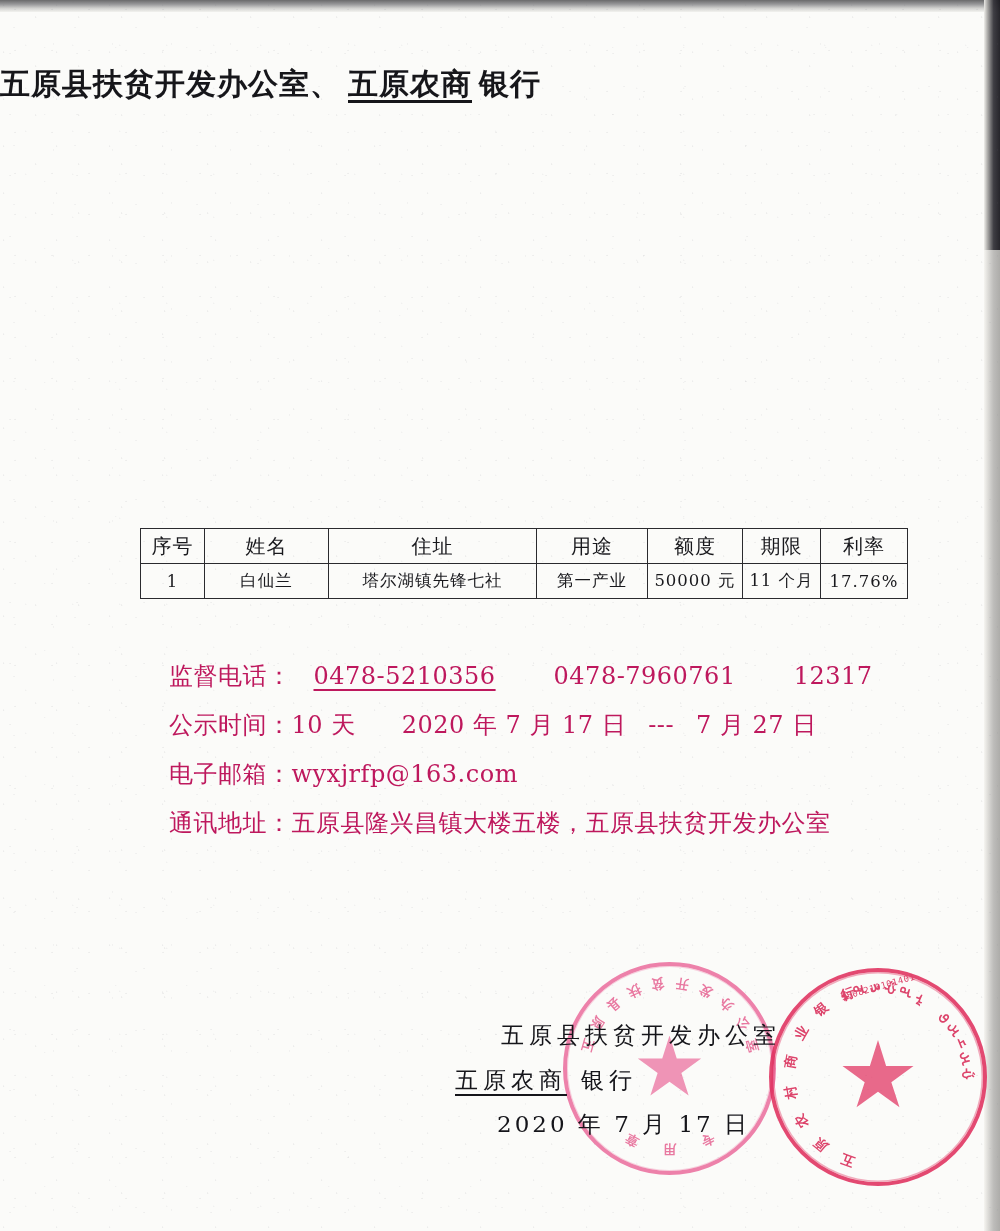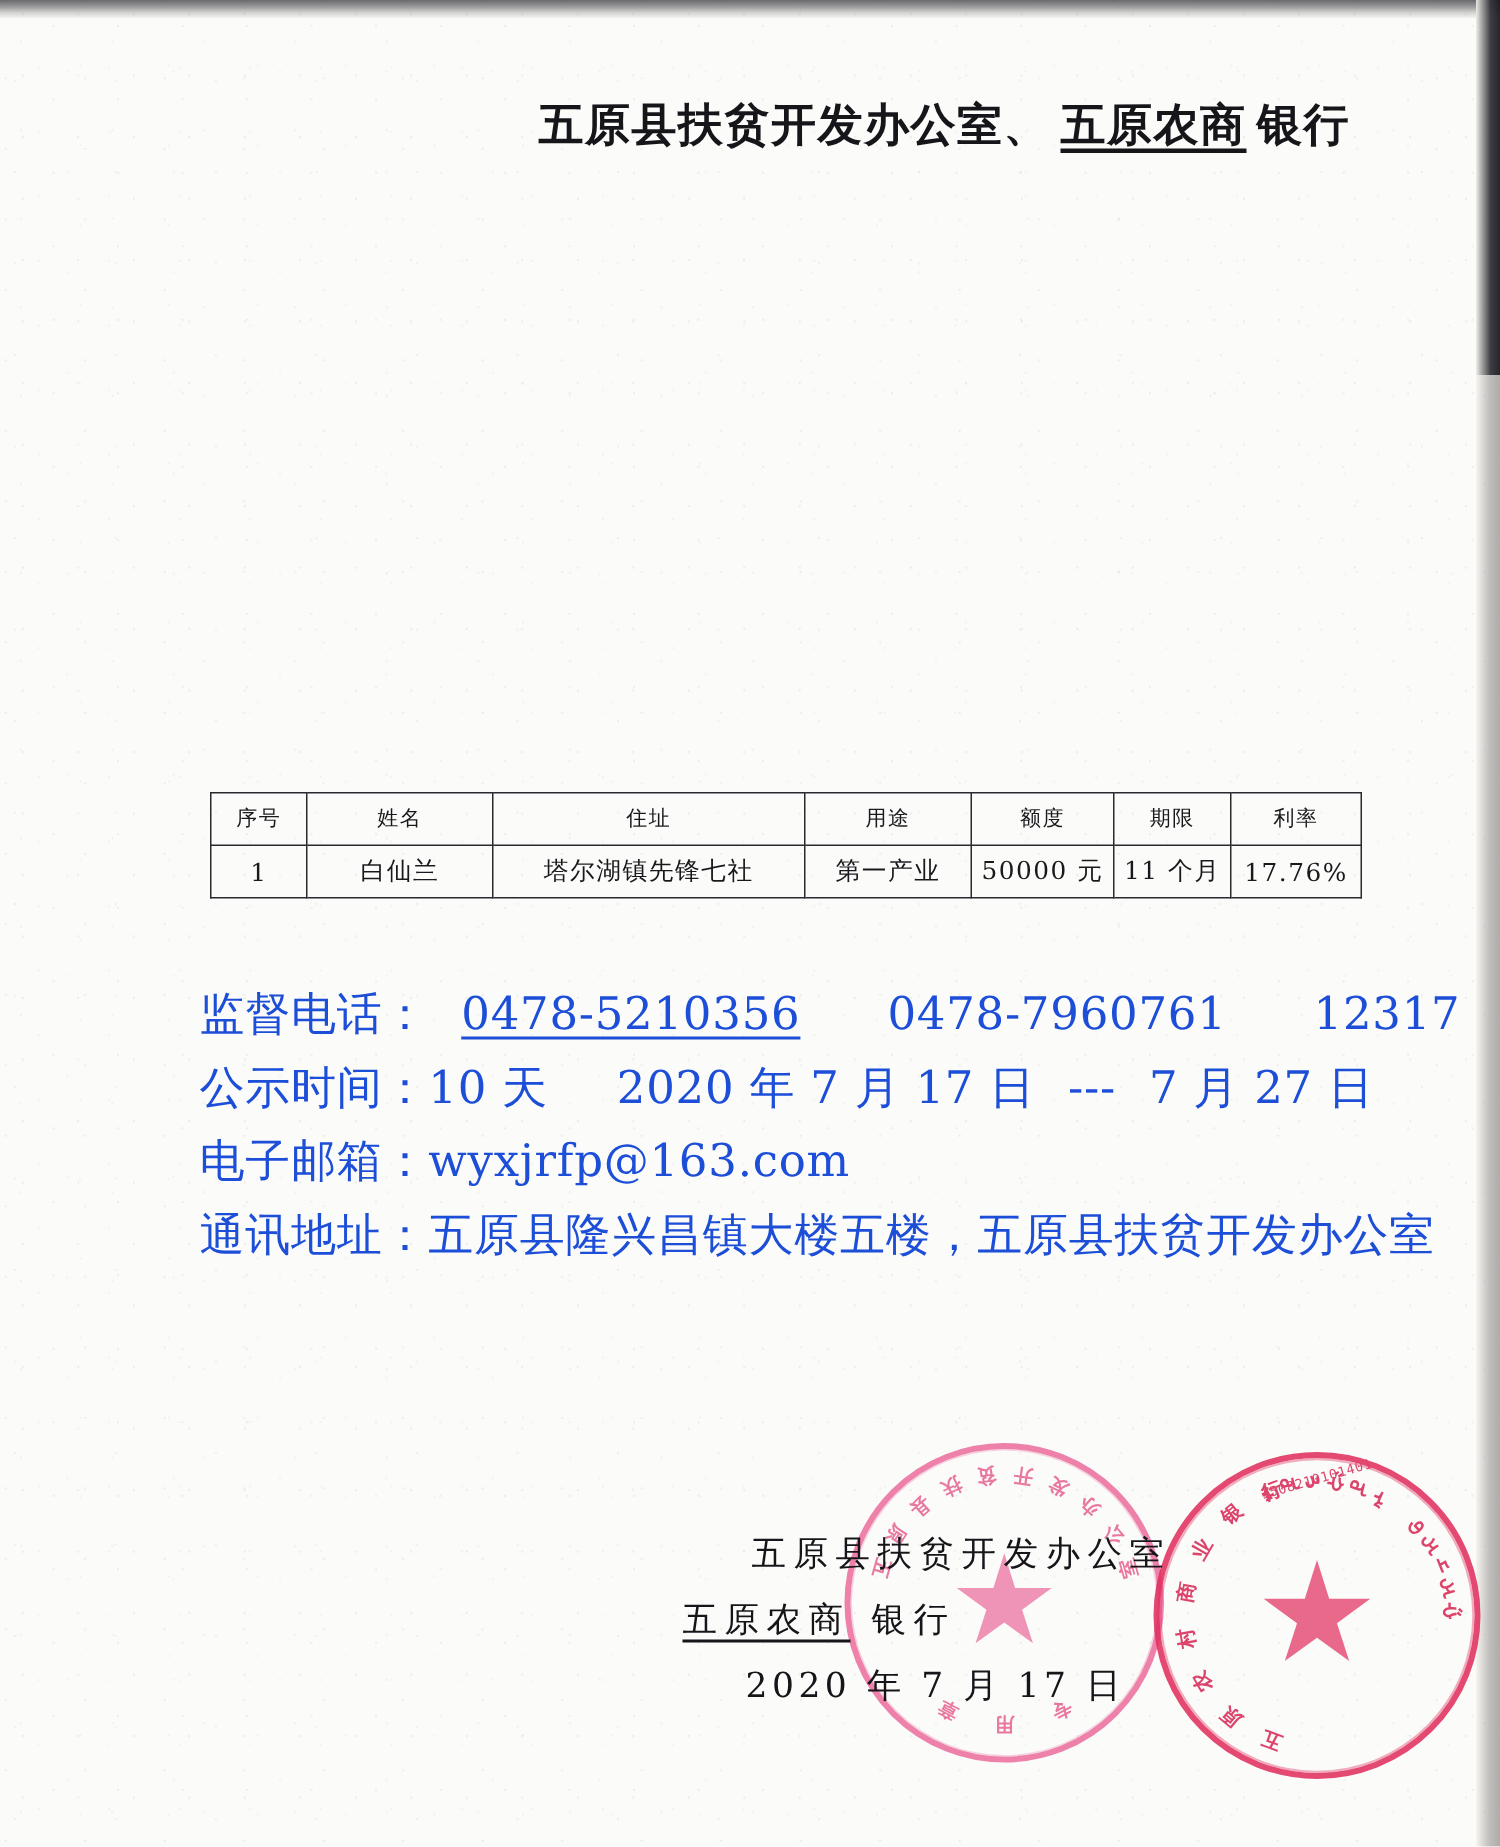--- a/index.html
+++ b/index.html
@@ -61,21 +61,21 @@
     inset: 0;
     z-index: 4;
   }
 
   
   .title-block {
     position: absolute;
     top: 62px;
     left: 0;
     width: 900px;
-    text-align: right;
+    text-align: left;
     color: #16161a;
   }
   .title-line {
     font-family: "DejaVu Sans", "Liberation Sans", sans-serif;
     font-weight: 700;
     font-size: 30px;
     letter-spacing: 1px;
     line-height: 44px;
     white-space: nowrap;
   }
@@ -120,43 +120,44 @@
     border: 1.4px solid #2a2a2e;
     text-align: center;
     font-family: "DejaVu Serif", "Liberation Serif", serif;
     font-size: 16.5px;
     color: #19191d;
     height: 32px;
     letter-spacing: 1px;
     white-space: nowrap;
     overflow: hidden;
   }
-  table.notice-table tr.head td { font-size: 14px; }
+  table.notice-table tr.head td { font-size: 20px; }
   col.c-idx   { width: 64px; }
   col.c-name  { width: 124px; }
   col.c-addr  { width: 208px; }
   col.c-use   { width: 111px; }
   col.c-amt   { width: 95px; }
   col.c-term  { width: 78px; }
   col.c-rate  { width: 87px; }
 
   
   .info-block {
     position: absolute;
     top: 652px;
     left: 133px;
     width: 800px;
   }
   .info-line {
     font-family: "DejaVu Serif", "Liberation Serif", serif;
-    font-size: 30px;
-    color: #1d4ed8;
+    font-size: 24px;
+    color: #be185d;
     line-height: 49px;
     letter-spacing: .5px;
     white-space: nowrap;
+    margin-left: 36px;
   }
   .info-line .mono {
     font-family: "DejaVu Serif", "Liberation Serif", serif;
     letter-spacing: 0.5px;
   }
   .ul {
     text-decoration: underline;
     text-underline-offset: 5px;
     text-decoration-thickness: 1.6px;
   }

